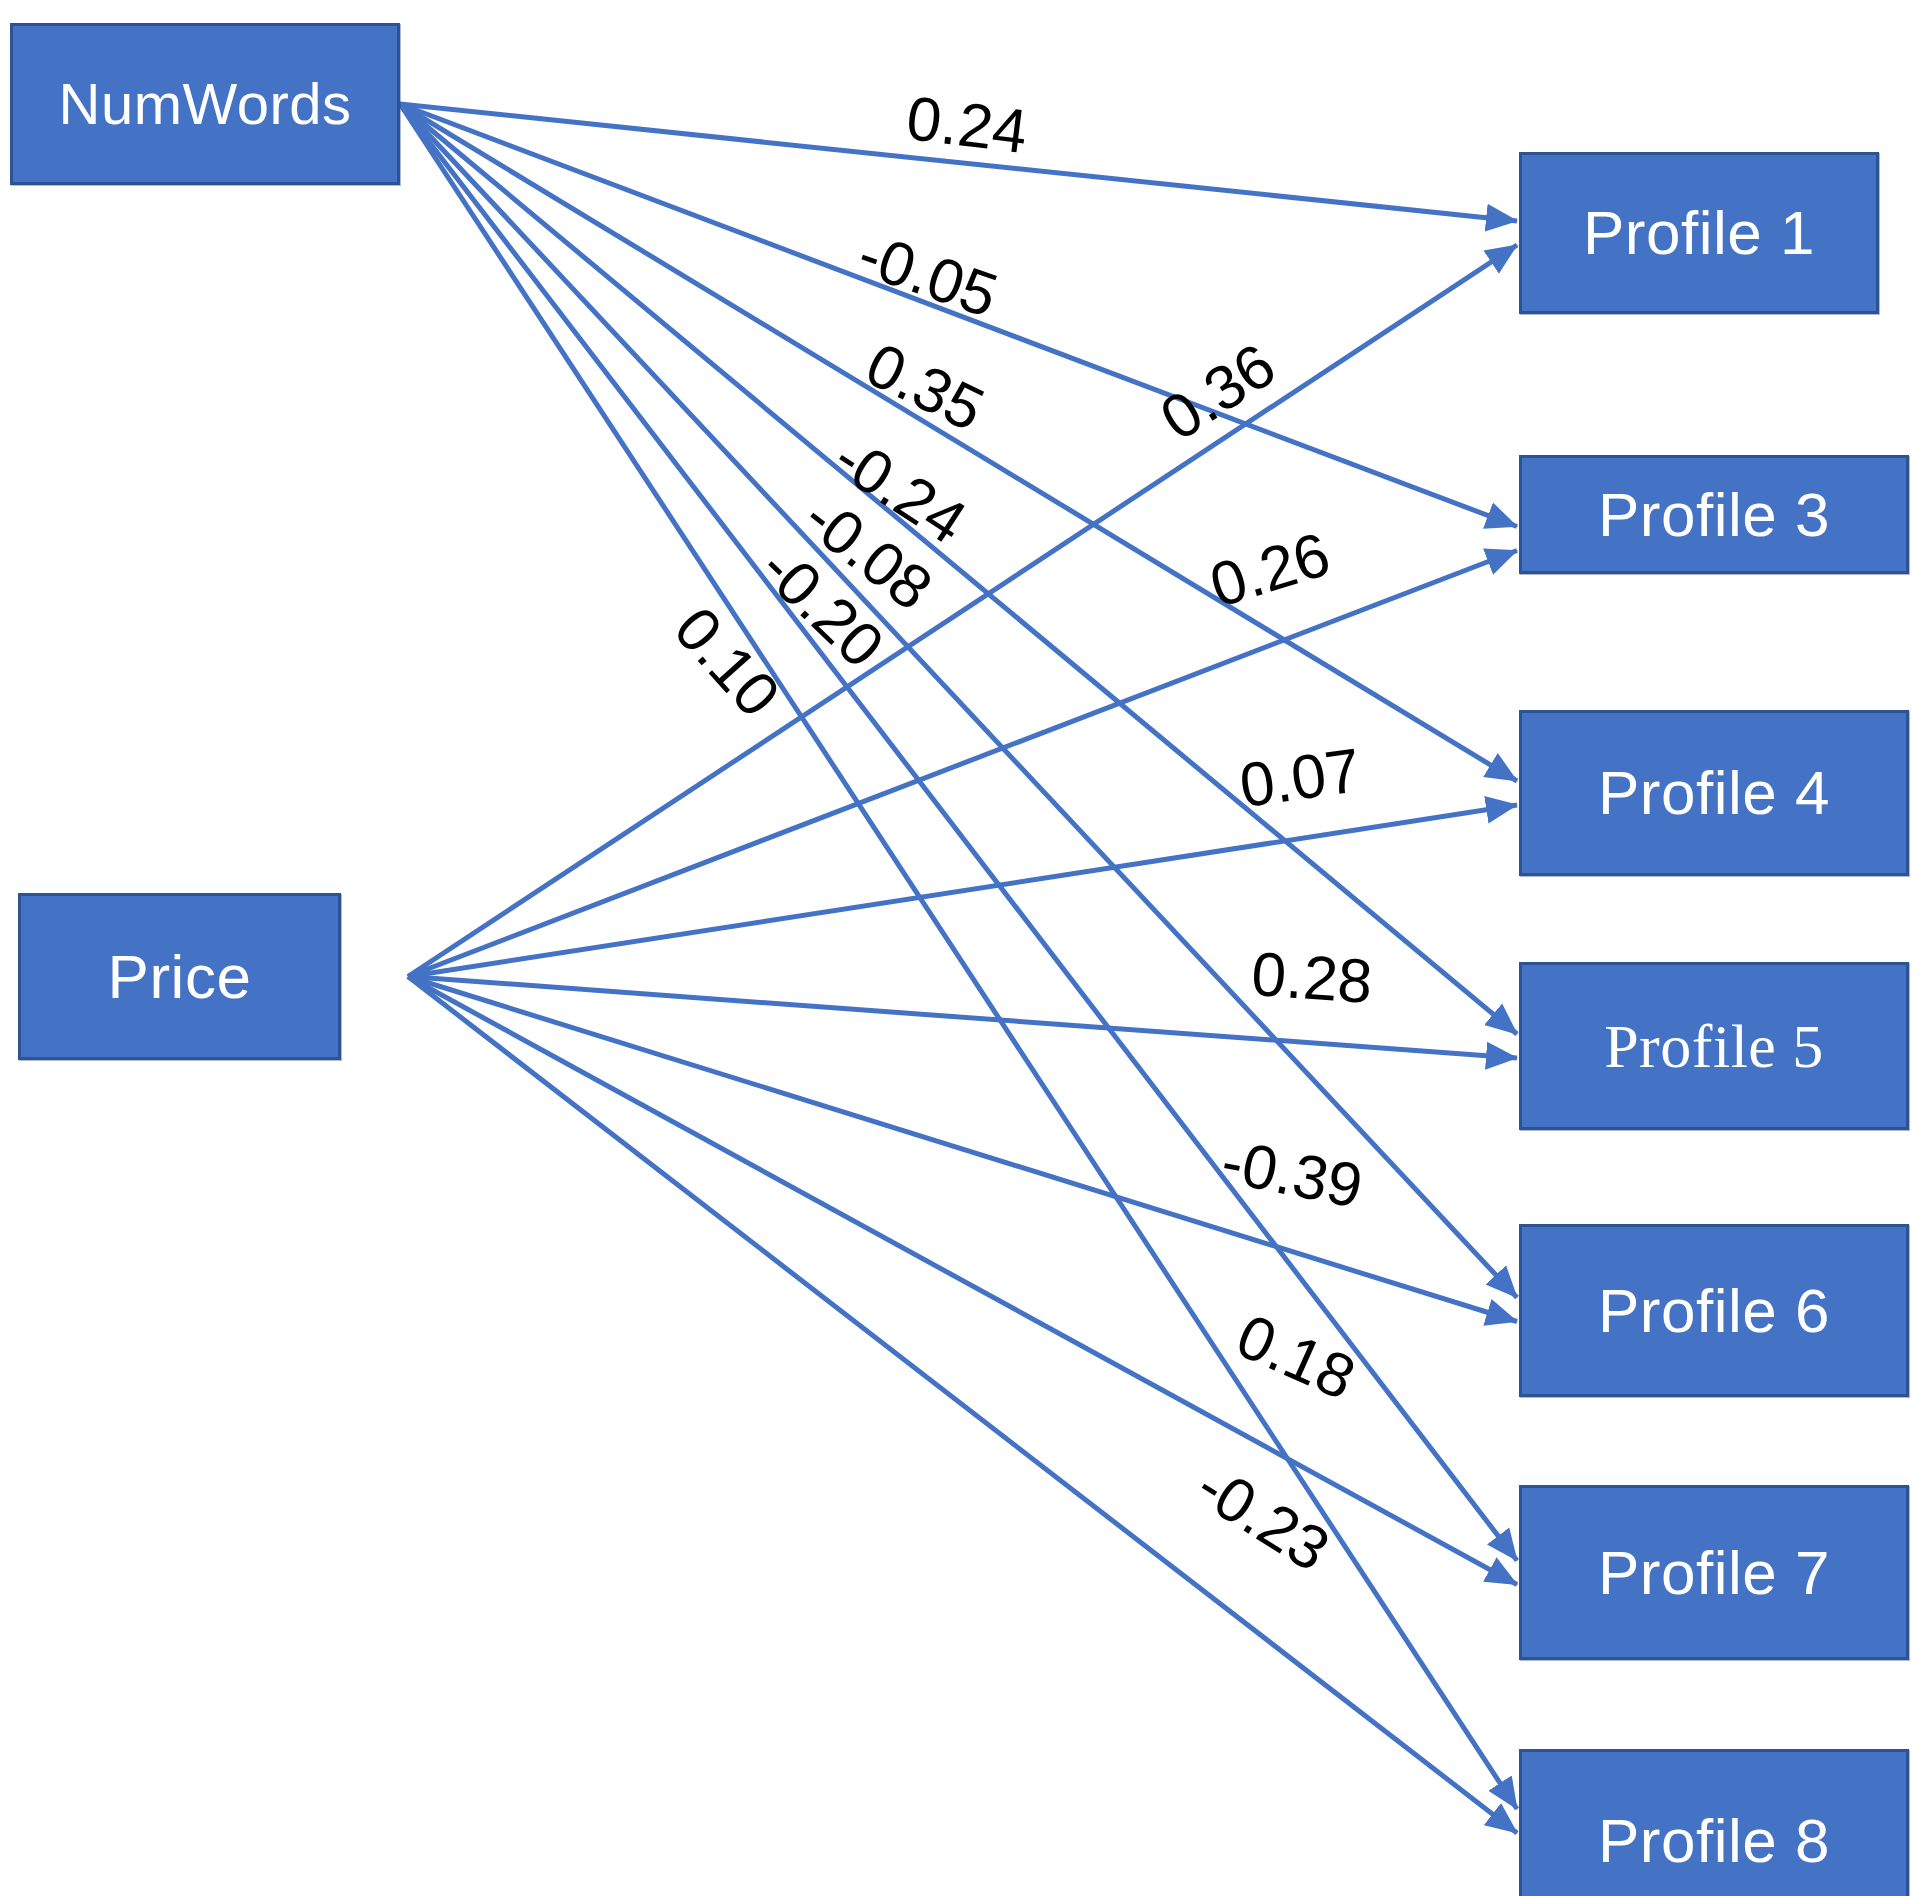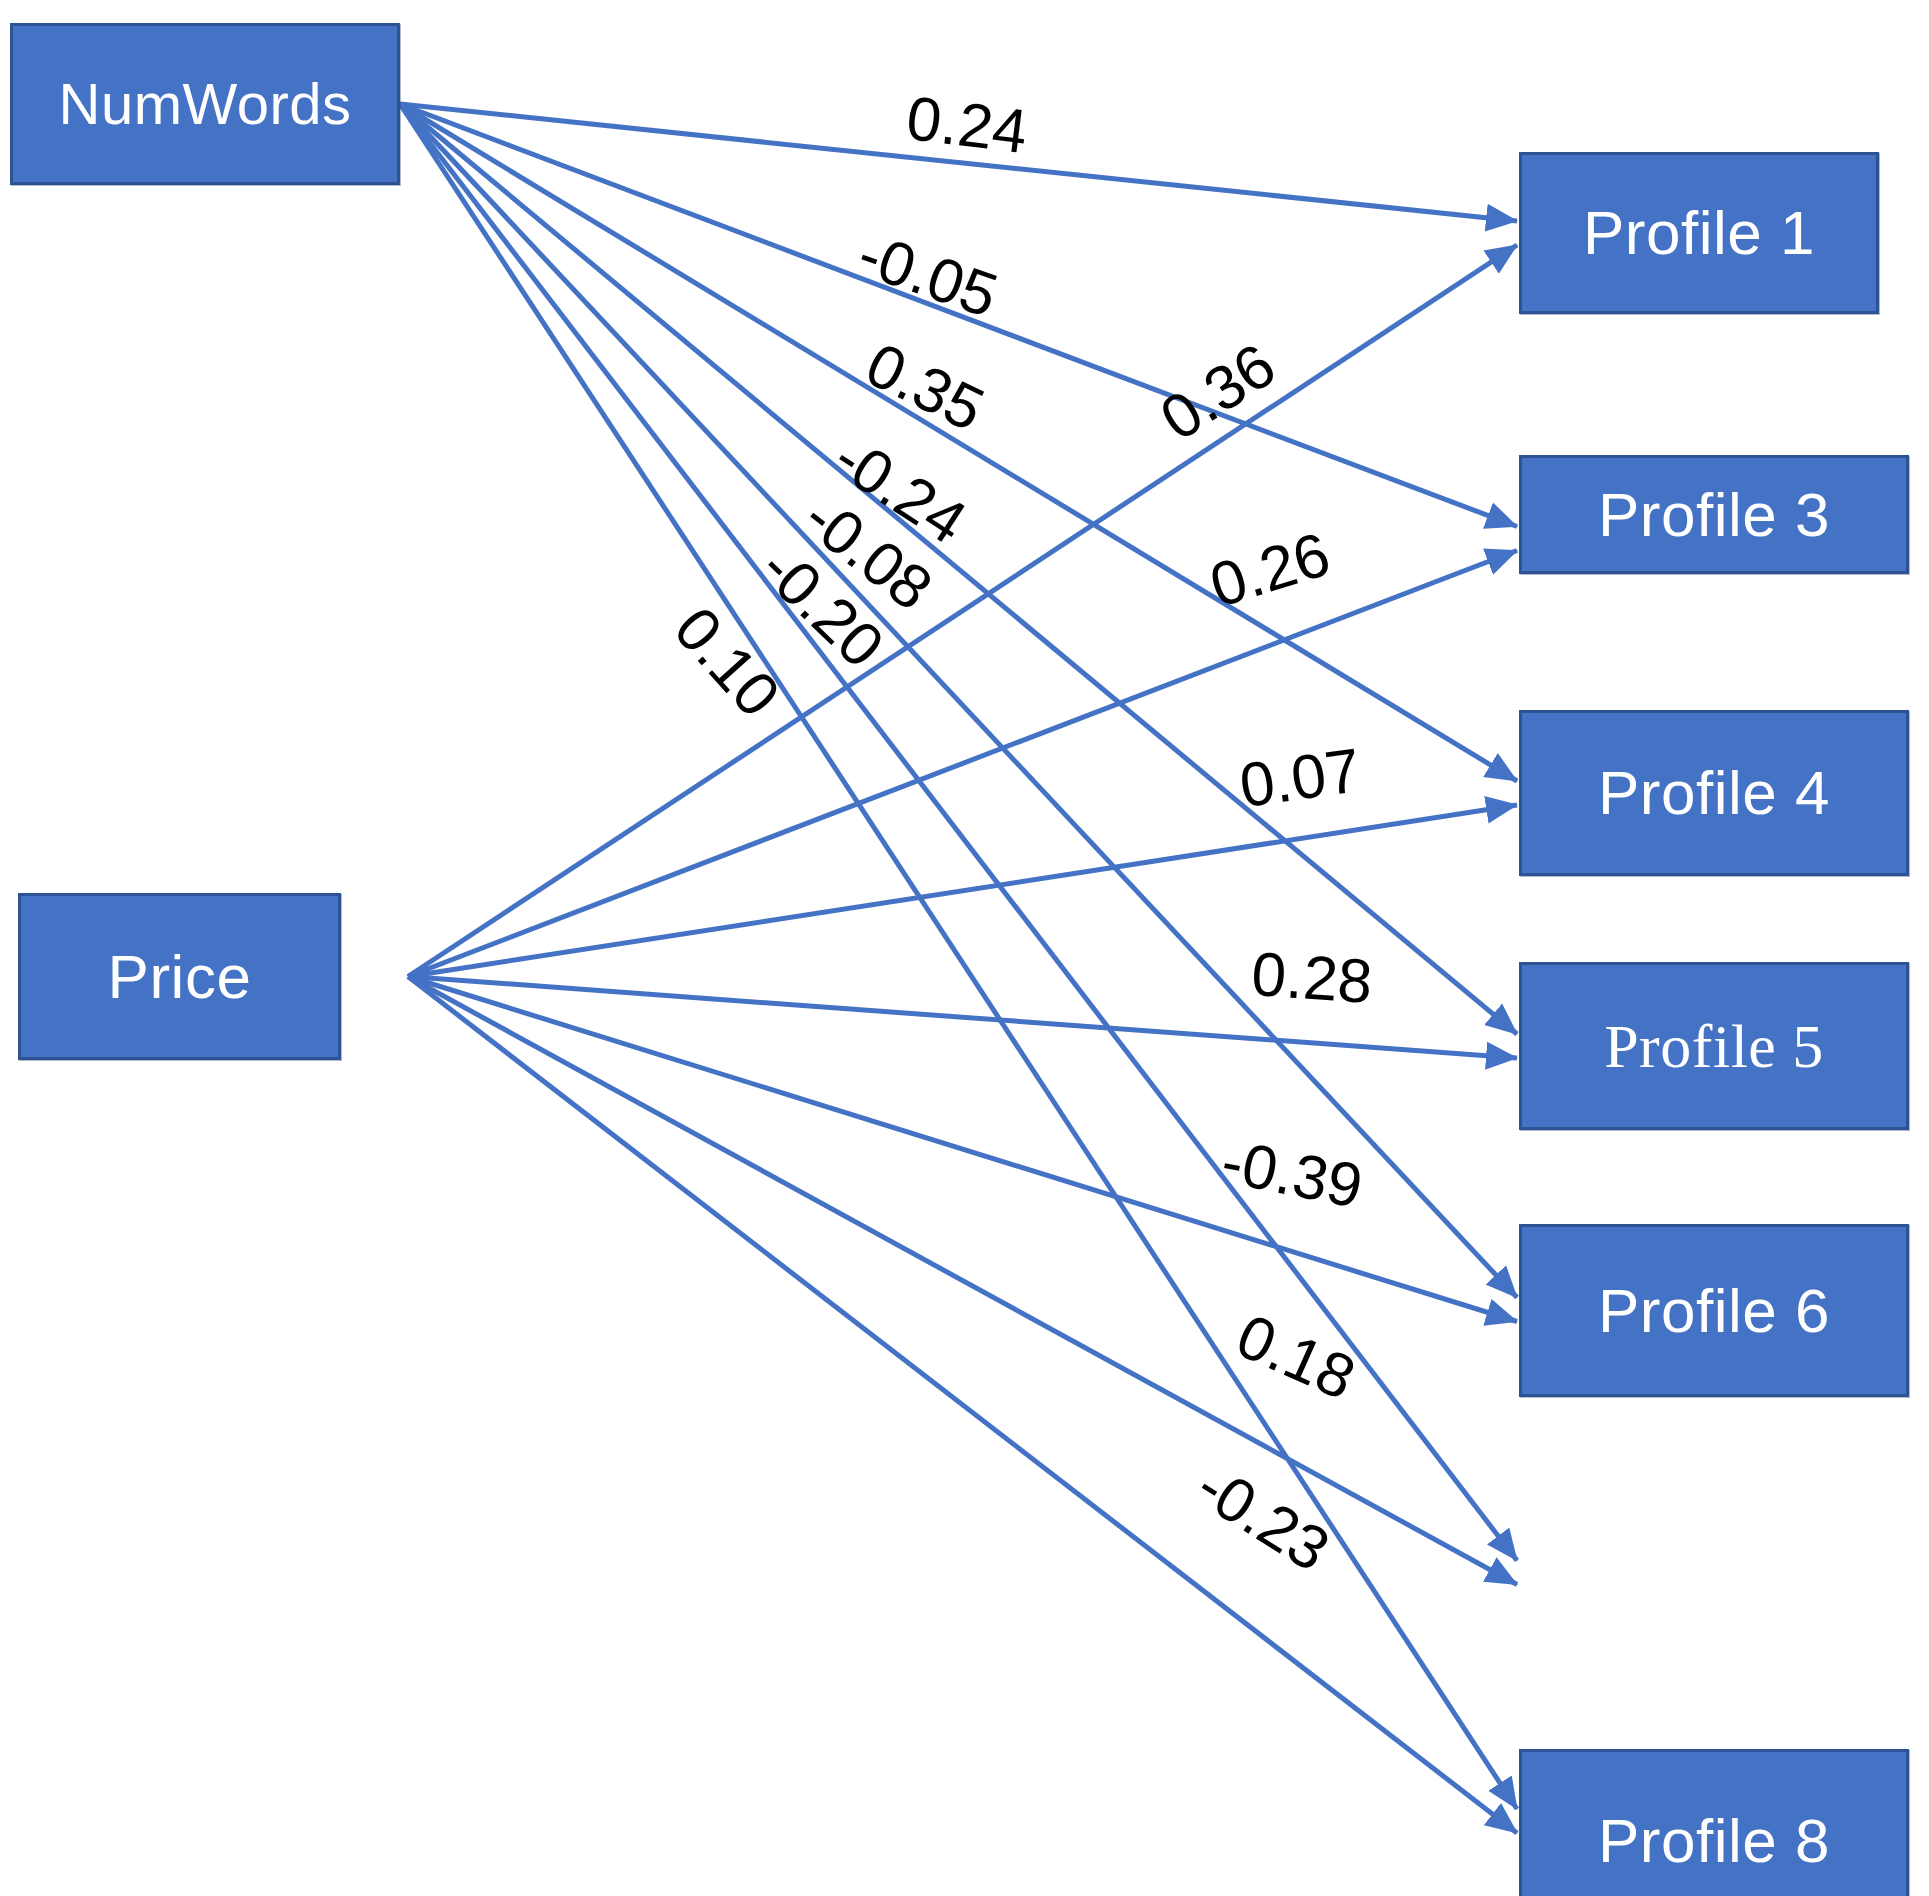--- a/index.html
+++ b/index.html
@@ -91,20 +91,23 @@
   </div>
   <div class="node node-target" style="left: 1519px; top: 710px; width: 390px; height: 166px; background: rgb(68, 114, 196); border: 3px solid rgb(46, 83, 149); color: rgb(255, 255, 255);">
     <span>Profile 4</span>
   </div>
   <div class="node node-target" style="left: 1519px; top: 962px; width: 390px; height: 168px; background: rgb(68, 114, 196); border: 3px solid rgb(46, 83, 149); color: rgb(255, 255, 255); font-family: Liberation Serif, serif;">
     <span>Profile 5</span>
   </div>
   <div class="node node-target" style="left: 1519px; top: 1224px; width: 390px; height: 173px; background: rgb(68, 114, 196); border: 3px solid rgb(46, 83, 149); color: rgb(255, 255, 255);">
     <span>Profile 6</span>
   </div>
+  <div class="node node-target" style="left: 1519px; top: 1485px; width: 390px; height: 175px; background: rgb(68, 114, 196); border: 3px solid rgb(46, 83, 149); color: rgb(255, 255, 255);">
+    <span>Profile 7</span>
+  </div>
   <div class="node node-target" style="left: 1519px; top: 1749px; width: 390px; height: 184px; background: rgb(68, 114, 196); border: 3px solid rgb(46, 83, 149); color: rgb(255, 255, 255);">
     <span>Profile 8</span>
   </div>
 
   <div class="edge-label" style="left: 967px; top: 125px; color: rgb(0, 0, 0); transform: translate(-50%, -50%) rotate(7deg);">0.24</div>
   <div class="edge-label" style="left: 928px; top: 275px; color: rgb(0, 0, 0); transform: translate(-50%, -50%) rotate(19deg);">-0.05</div>
   <div class="edge-label" style="left: 925px; top: 387px; color: rgb(0, 0, 0); transform: translate(-50%, -50%) rotate(26deg);">0.35</div>
   <div class="edge-label" style="left: 900px; top: 490px; color: rgb(0, 0, 0); transform: translate(-50%, -50%) rotate(33deg);">-0.24</div>
   <div class="edge-label" style="left: 868px; top: 553px; color: rgb(0, 0, 0); transform: translate(-50%, -50%) rotate(38deg);">-0.08</div>
   <div class="edge-label" style="left: 822px; top: 607px; color: rgb(0, 0, 0); transform: translate(-50%, -50%) rotate(44deg);">-0.20</div>

